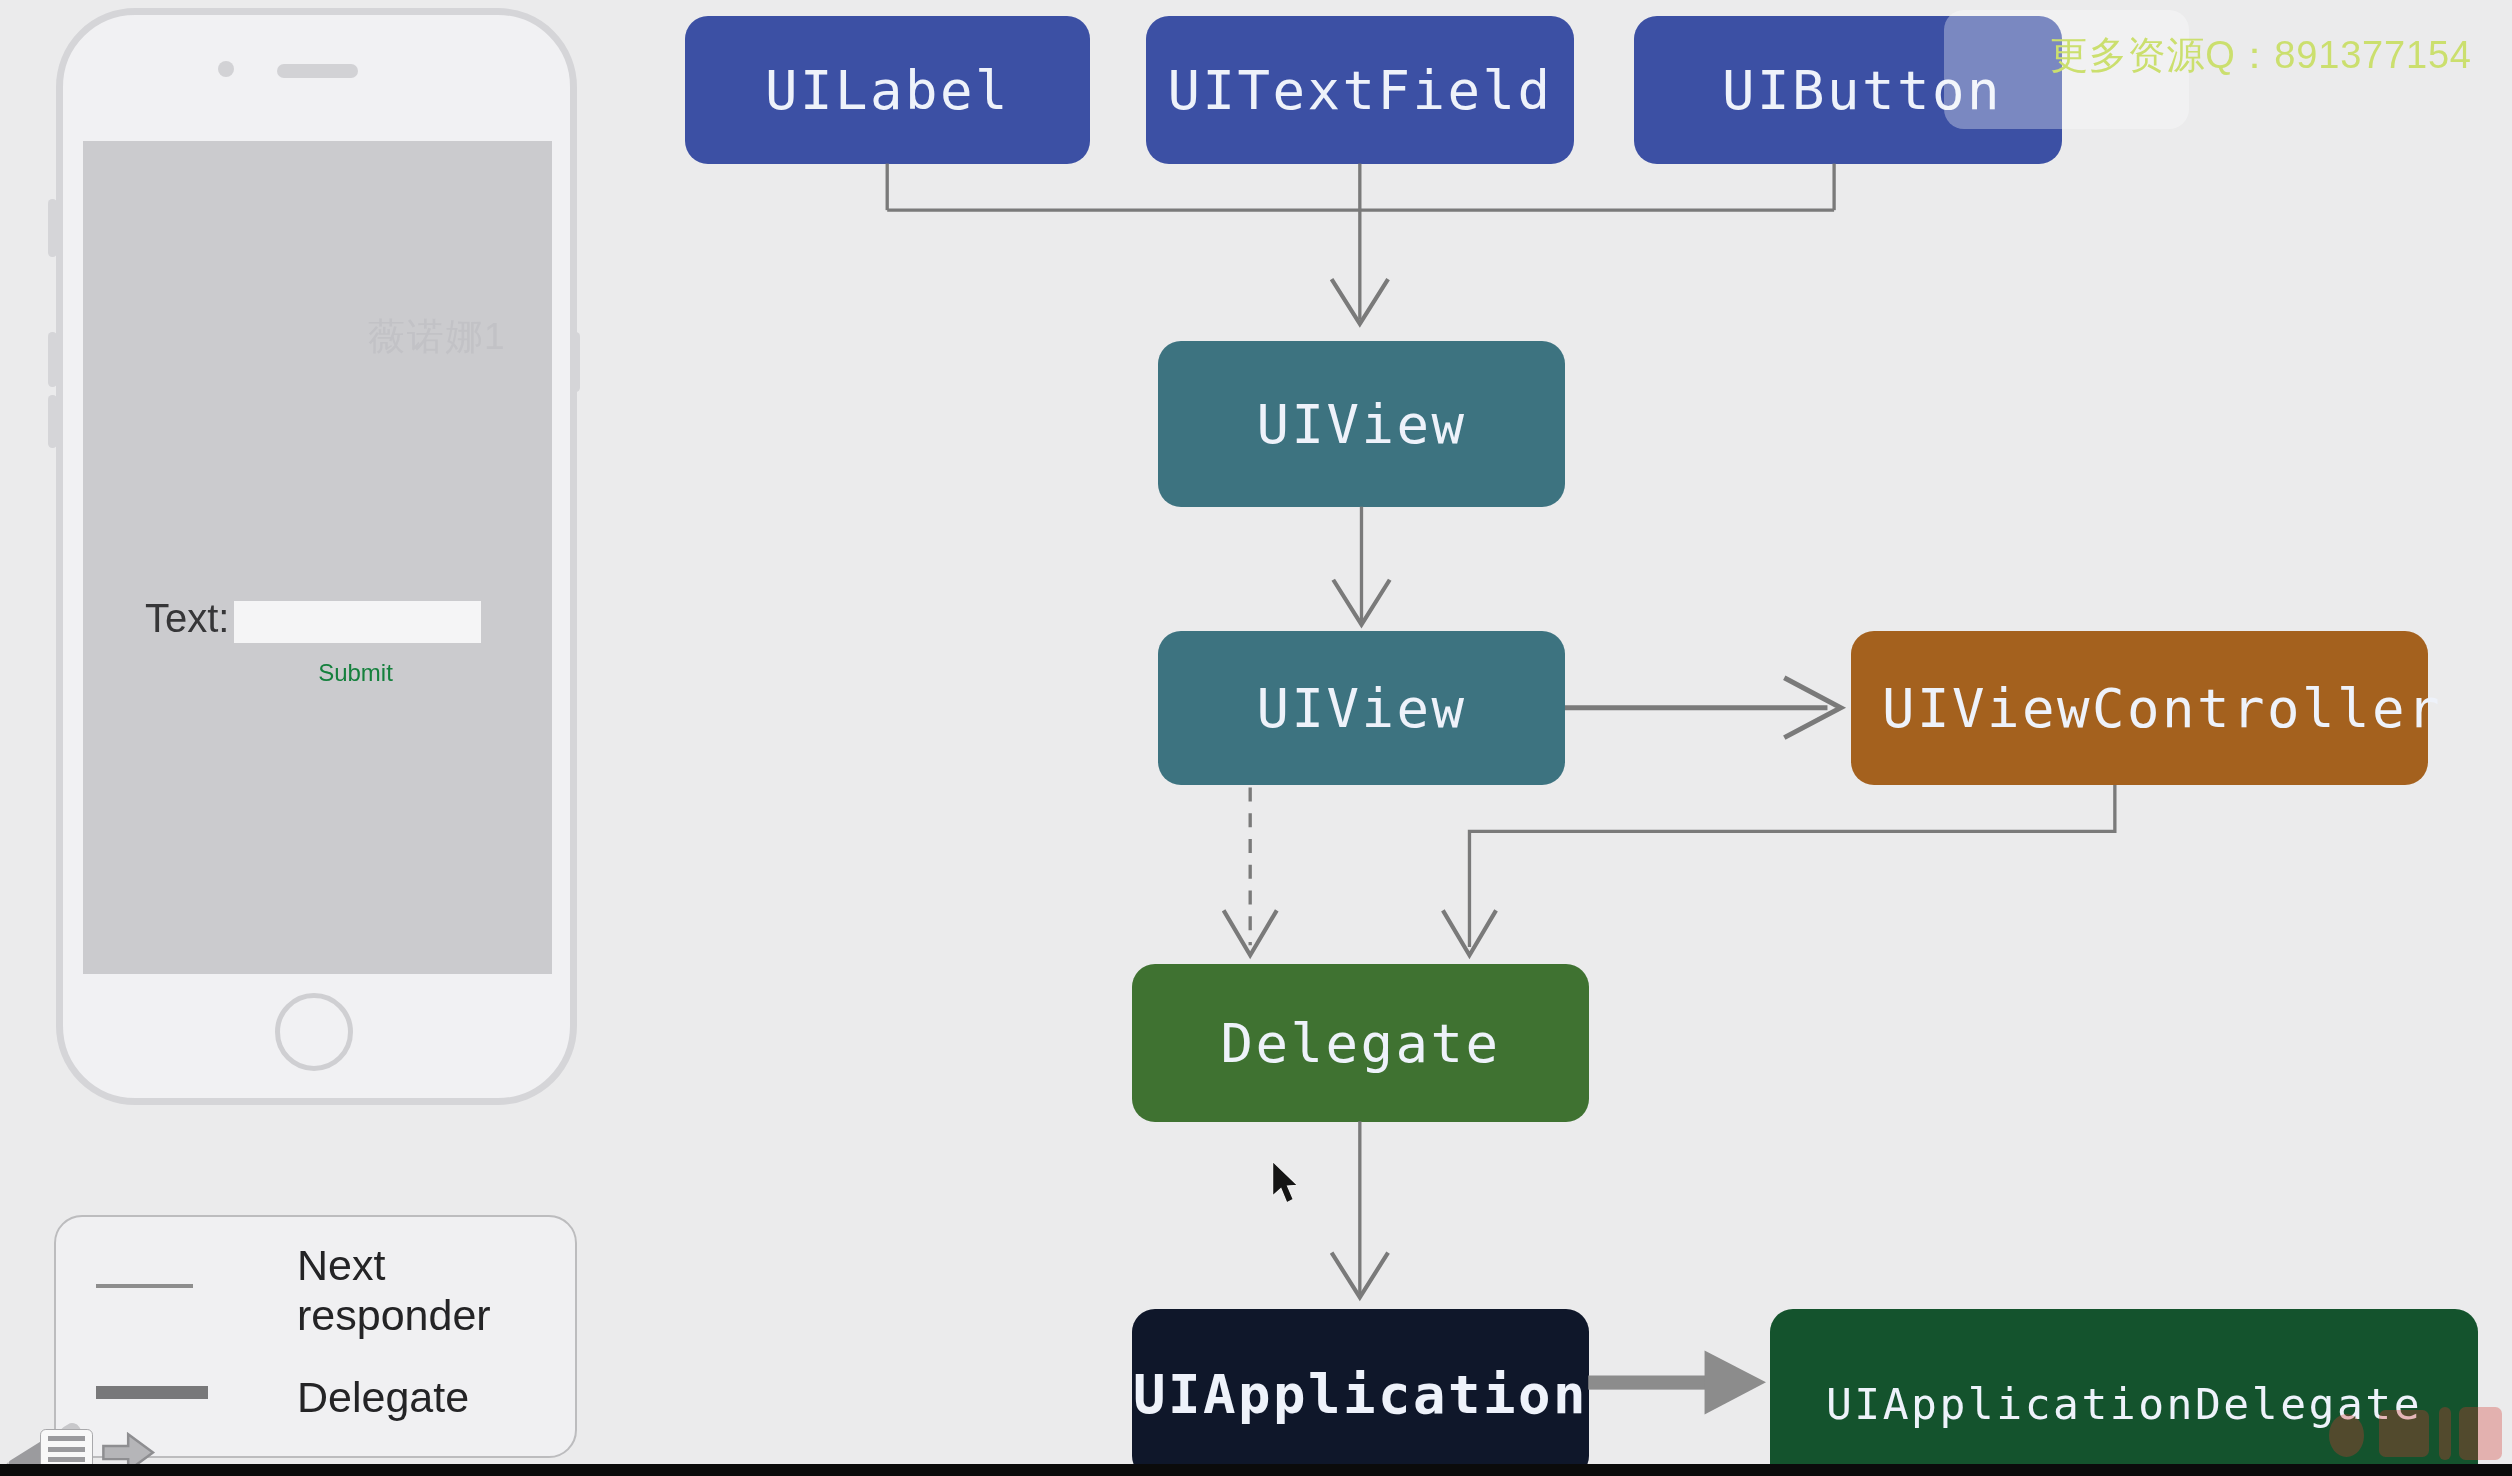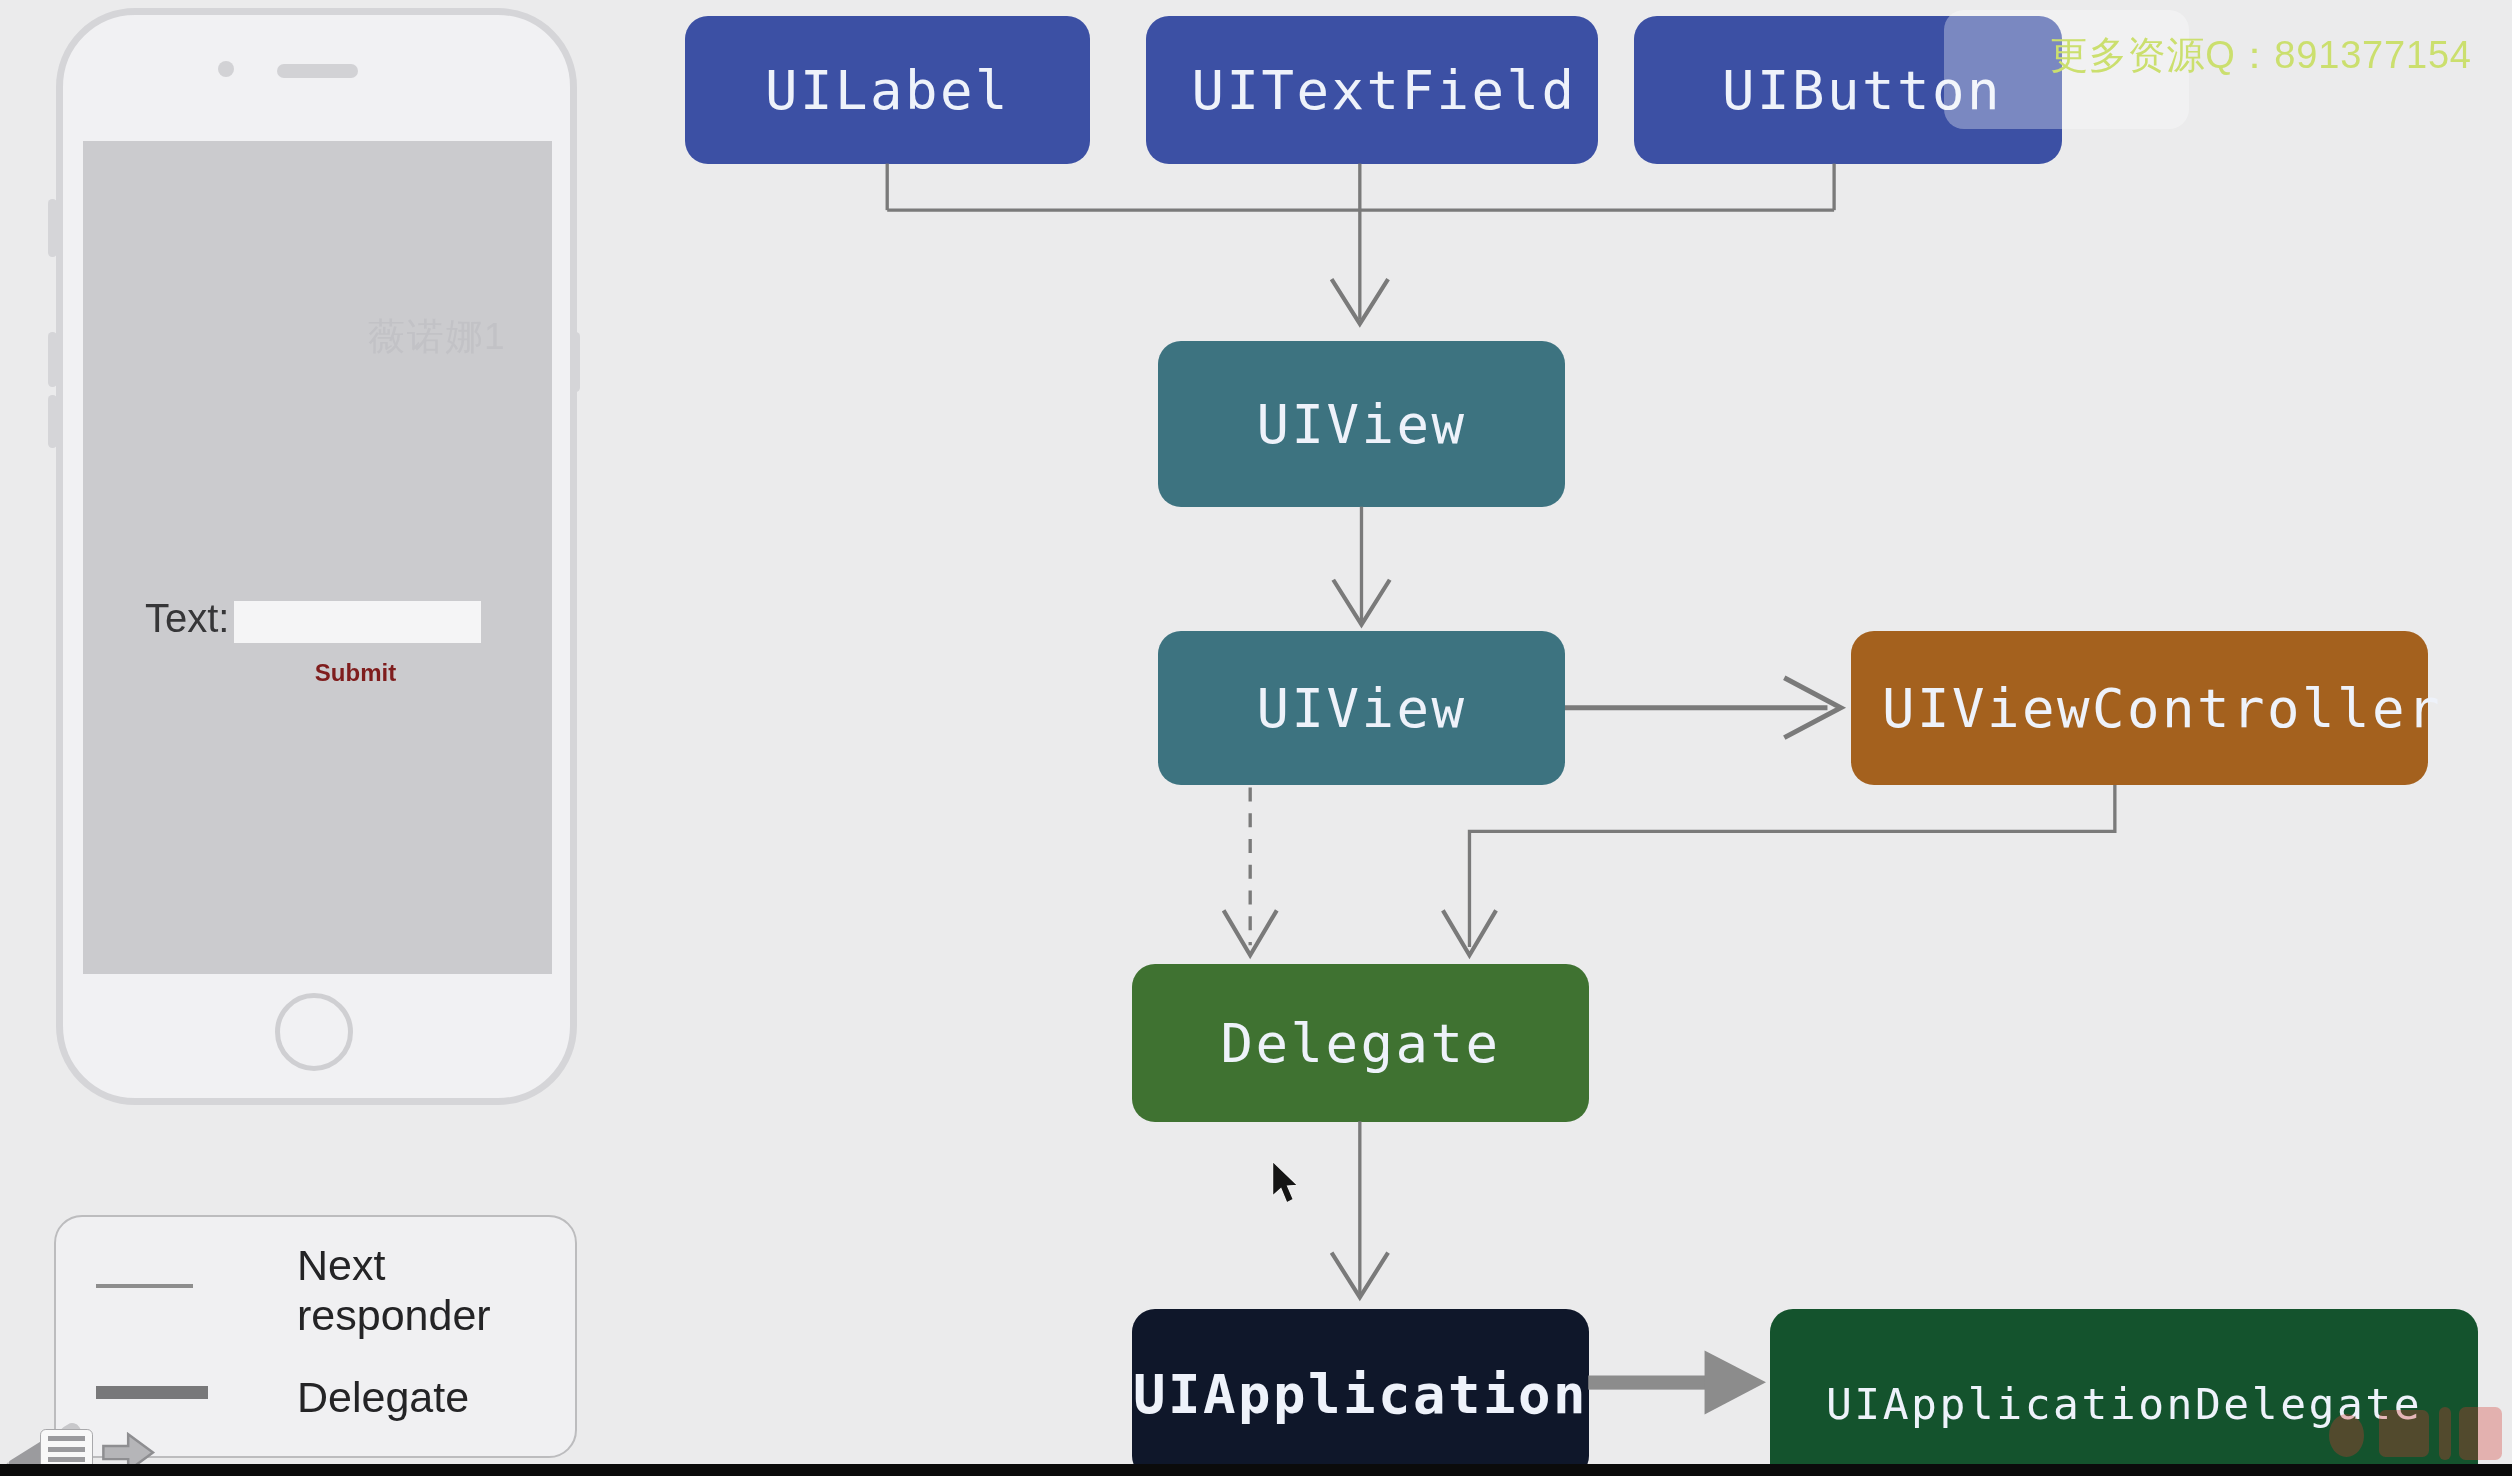--- a/index.html
+++ b/index.html
@@ -22,21 +22,21 @@
     border-radius:7.5px; background:#d2d2d5;}
   #phone-screen{position:absolute; left:83px; top:141px; width:469px; height:833px;
     background:#cbcbce;}
   #screen-watermark{position:absolute; left:368px; top:312px; font-size:37px;
     color:#c2c2c6; letter-spacing:1.7px;}
   #text-label{position:absolute; left:145px; top:596px; font-size:40px;
     color:#363638; font-weight:500;}
   #text-input{position:absolute; left:234px; top:601px; width:243px; height:40px;
     background:#f5f5f6; border:none;}
   #submit-btn{position:absolute; left:234px; top:659px; width:243px;
-    text-align:center; font-size:24px; font-weight:bold; color:#7f1d1d;}
+    text-align:center; font-size:24px; font-weight:normal; color:#15803d;}
   #home-button{position:absolute; left:275px; top:993px; width:78px; height:78px;
     border:5px solid #cfcfd2; border-radius:50%; box-sizing:border-box;}
   
   #legend-box{position:absolute; left:54px; top:1215px; width:523px; height:243px;
     background:#f0f0f2; border:2.5px solid #bcbcbe; border-radius:28px; box-sizing:border-box;}
   #legend-thin-line{position:absolute; left:96px; top:1284px; width:97px; height:4.2px;
     background:#8d8d8d;}
   #legend-thick-line{position:absolute; left:96px; top:1386px; width:112px; height:12.5px;
     background:#78787a;}
   .legend-label{position:absolute; left:297px; width:249px; font-size:43px;
@@ -48,21 +48,21 @@
     background:#f8f8f8; border:1.7px solid #a8a8ab; border-radius:5.8px; box-sizing:border-box;}
   #notes-icon i{display:block; height:5px; background:#9a9a9d; margin:5.8px 6.6px 0 6.6px;}
   
   .node{
     position:absolute; border-radius:23px;
     display:flex; align-items:center; justify-content:center;
     color:#eef2fa; font-family:"DejaVu Sans Mono", monospace;
     font-size:54px; letter-spacing:2.5px; white-space:nowrap;
   }
   #node-uilabel           {left:685px;  top:16px;   width:405px; height:148px; background:#3c50a4;}
-  #node-uitextfield       {left:1146px; top:16px;   width:428px; height:148px; background:#3c50a4;padding-left:24px;}
+  #node-uitextfield       {left:1146px; top:16px;   width:428px; height:148px; background:#3c50a4;}
   #node-uibutton          {left:1634px; top:16px;   width:400px; height:148px; background:#3c50a4;padding-left:28px;}
   #node-uiview-top        {left:1158px; top:341px;  width:407px; height:166px; background:#3d7380;}
   #node-uiview-mid        {left:1158px; top:631px;  width:407px; height:154px; background:#3d7380;}
   #node-uiviewcontroller  {left:1851px; top:631px;  width:532px; height:154px; background:#a4611e;padding-left:45px;}
   #node-uiwindow          {left:1132px; top:964px; width:457px; height:158px; background:#3f7231;}
   #node-uiapplication     {left:1132px; top:1309px; width:457px; height:170px; background:#0f172a;font-weight:bold;}
   #node-uiappdelegate     {left:1770px; top:1309px; width:708px; height:190px; background:#14532d; font-size:43px;}
   
   #corner-overlay{position:absolute; left:1944px; top:10px; width:245px; height:119px;
     background:rgba(255,255,255,0.32); border-radius:20px;}

